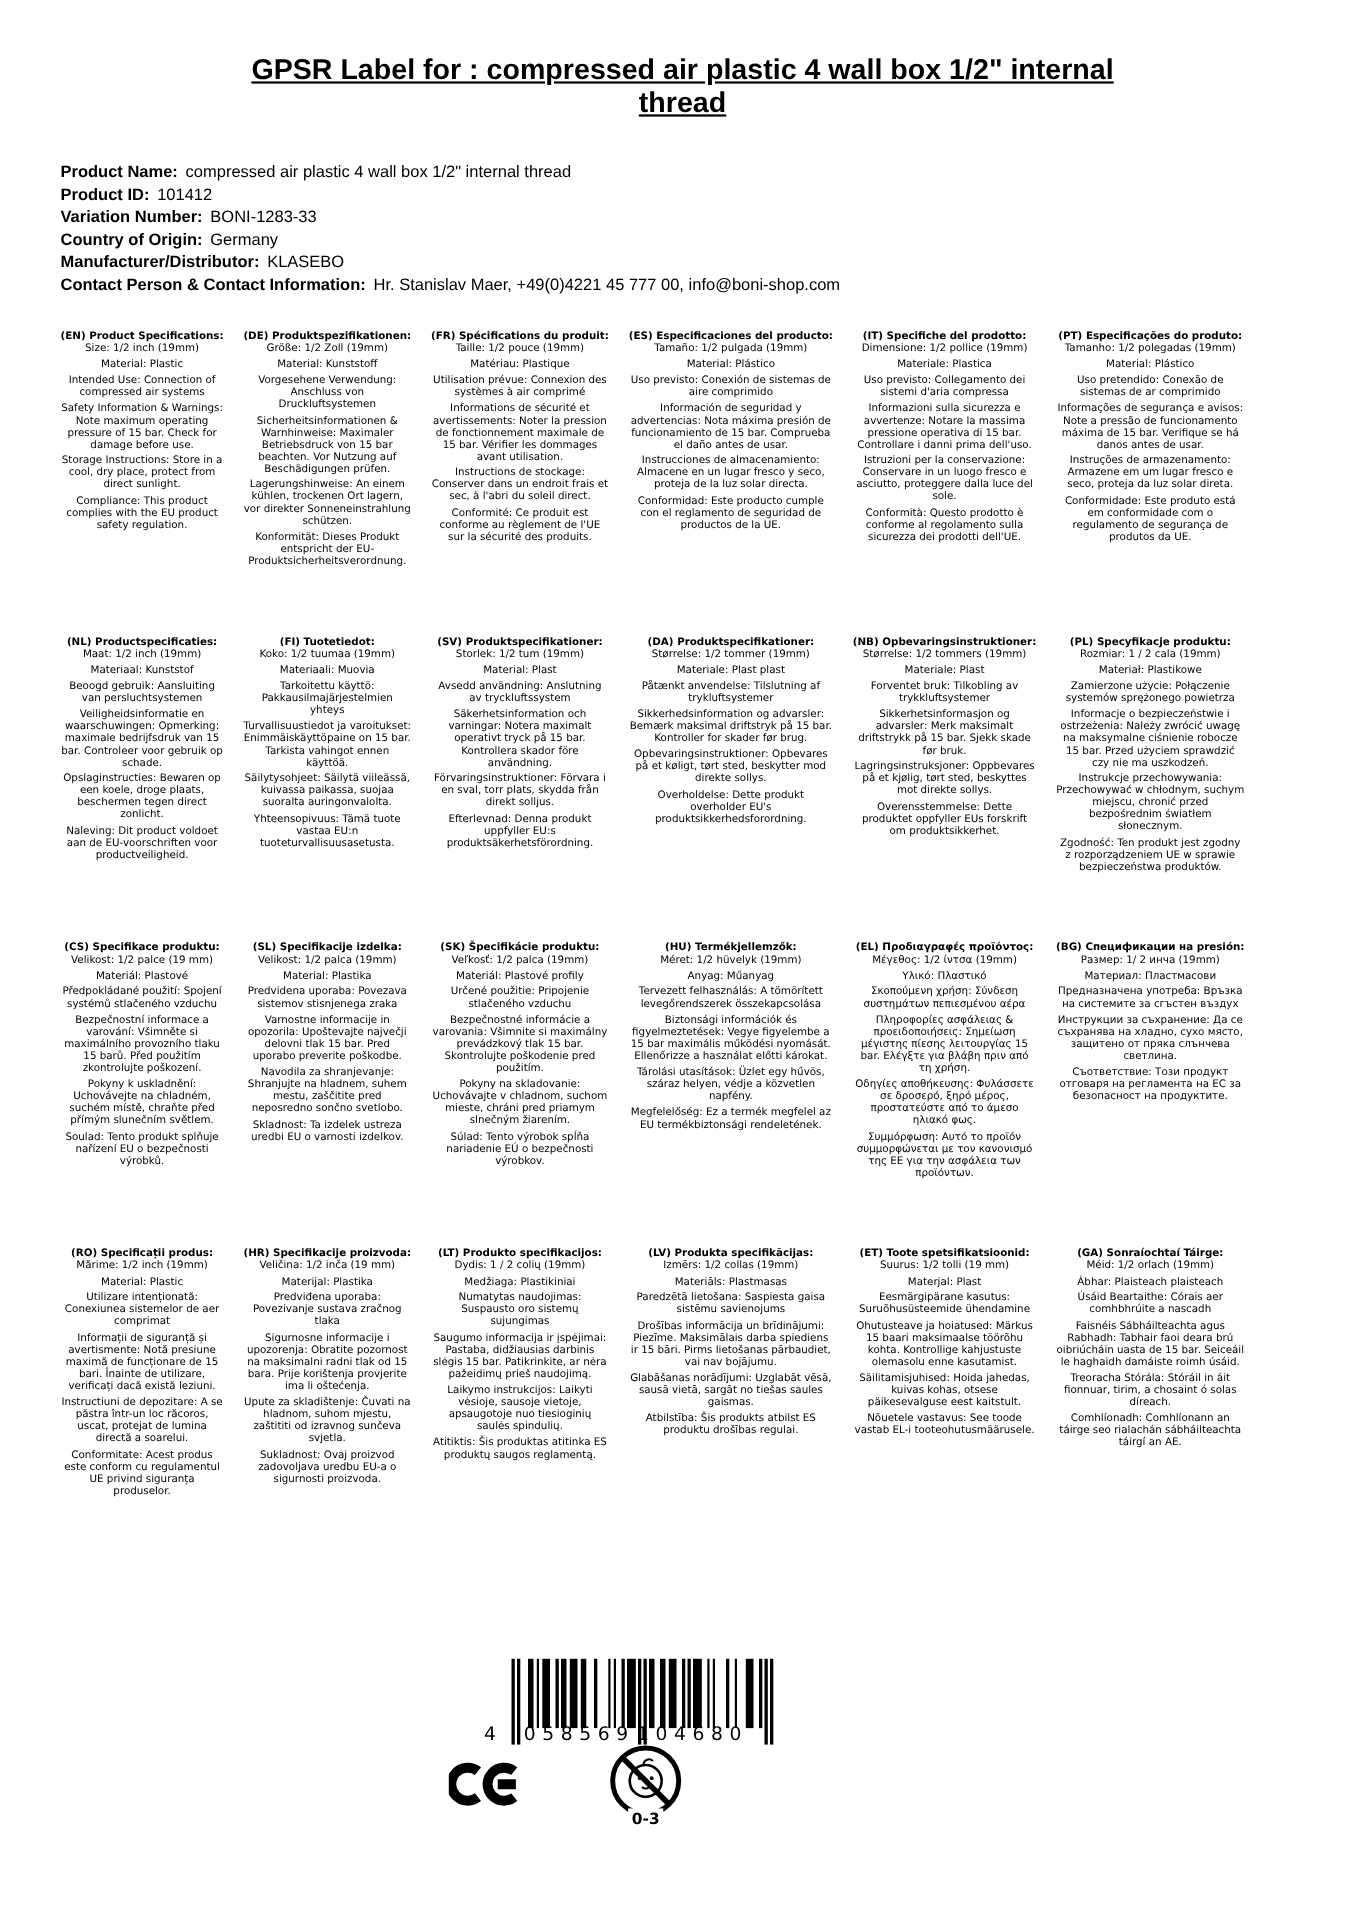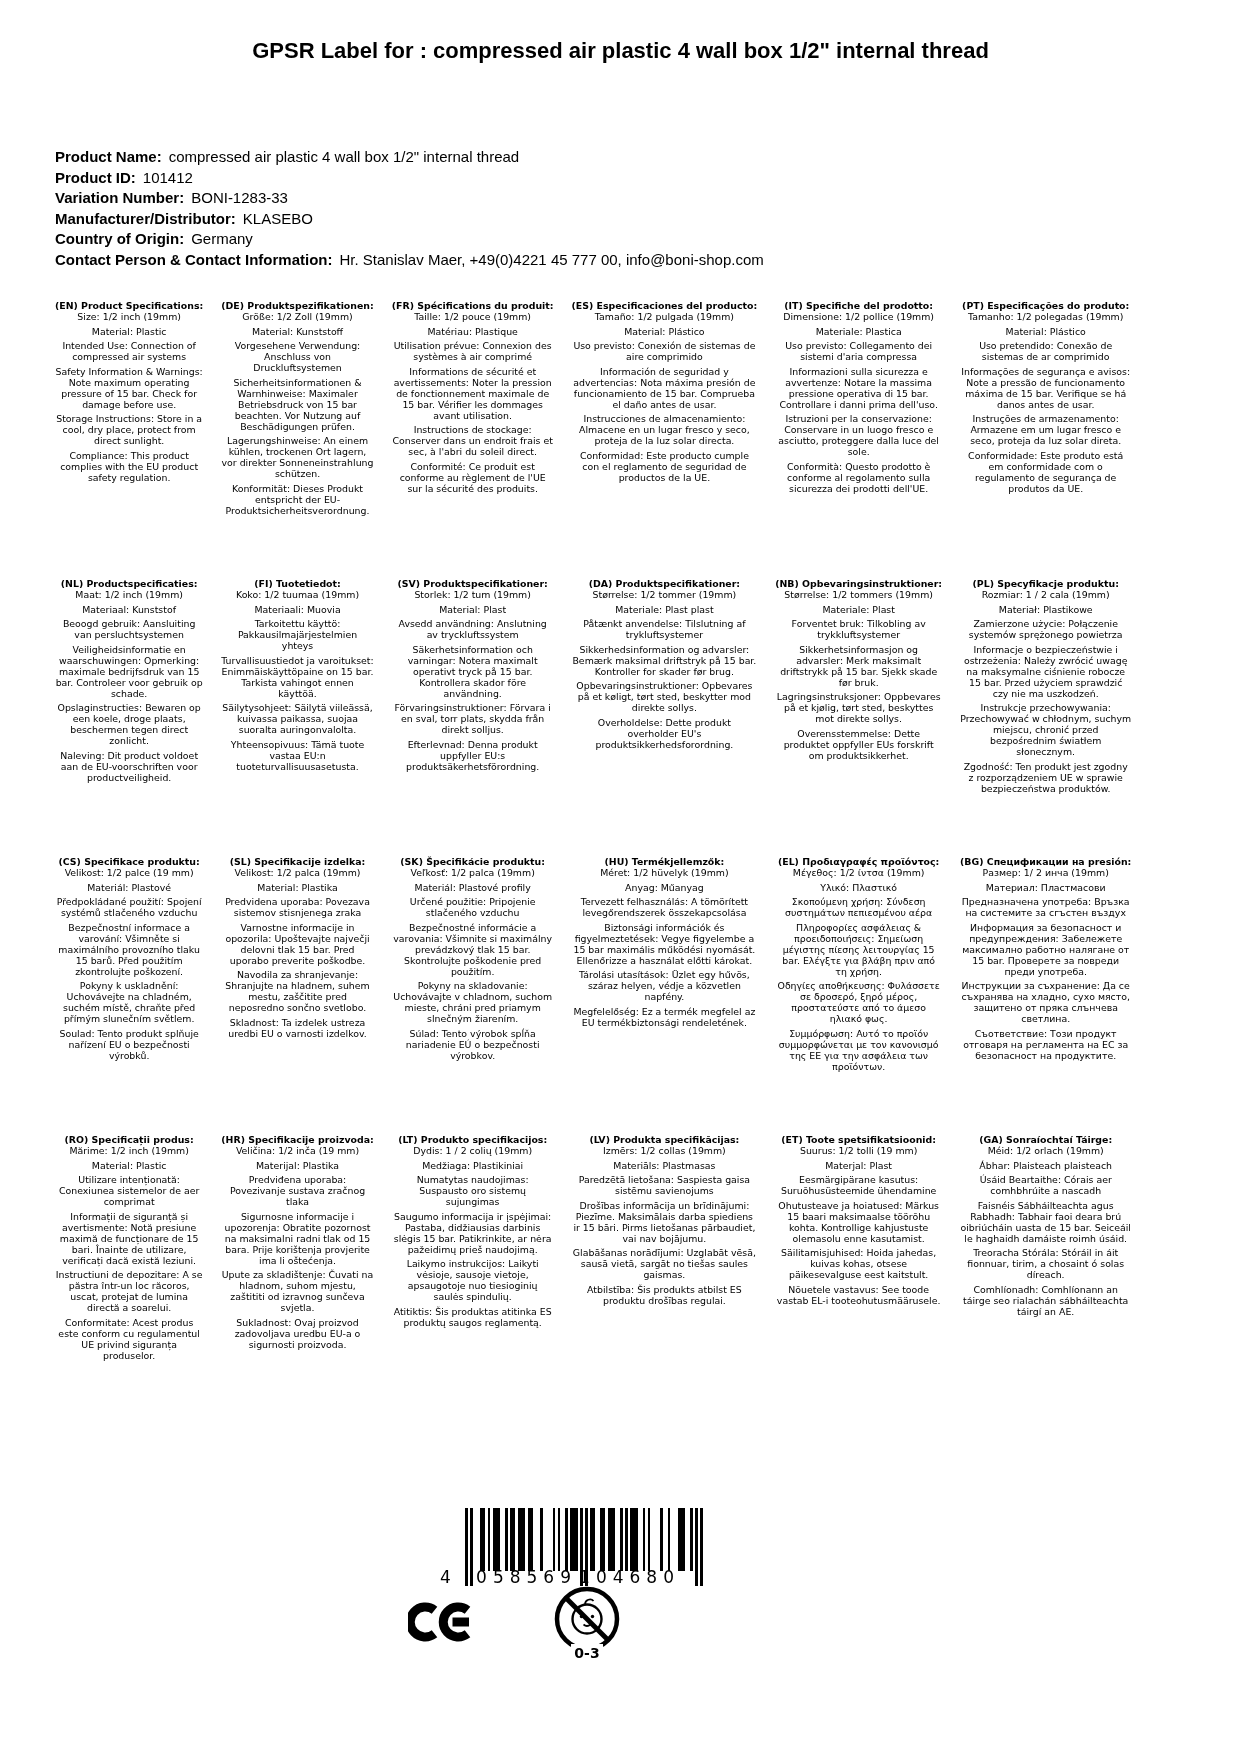--- a/index.html
+++ b/index.html
@@ -1,23 +1,23 @@
 <!DOCTYPE html>
 <html><head>
 <meta charset="utf-8">
 <style>
   html,body{margin:0;padding:0;}
   body{
     width:1241px;height:1754px;position:relative;background:#ffffff;color:#000;
     font-family:"DejaVu Sans",sans-serif;overflow:hidden;
   }
   .title{
-    position:absolute;top:36px;left:0;right:0;margin:0 auto;width:860px;
+    position:absolute;top:48px;left:0;right:0;margin:0 auto;width:860px;
     text-align:center;font-family:"Liberation Sans",sans-serif;
-    font-size:22px;font-weight:bold;line-height:30px;
+    font-size:26px;font-weight:bold;line-height:30px;text-decoration:underline;
   }
   .product-info{
     position:absolute;left:55px;top:147px;width:980px;
     font-family:"Liberation Sans",sans-serif;font-size:15px;line-height:20.6px;
   }
   .pf-line b{margin-right:7px;text-align:center;}
   .lang-grid{
     position:absolute;left:55px;top:300px;width:1060px;
     display:grid;grid-template-columns:repeat(6,1fr);column-gap:18px;
     grid-template-rows:repeat(4,minmax(278px,auto));
@@ -40,22 +40,22 @@
 </style>
 </head>
 <body>
 
 <h1 class="title">GPSR Label for : compressed air plastic 4 wall box 1/2" internal thread</h1>
 
 <div class="product-info">
     <div class="pf-line"><b>Product Name:</b><span>compressed air plastic 4 wall box 1/2" internal thread</span></div>
     <div class="pf-line"><b>Product ID:</b><span>101412</span></div>
     <div class="pf-line"><b>Variation Number:</b><span>BONI-1283-33</span></div>
+    <div class="pf-line"><b>Country of Origin:</b><span>Germany</span></div>
     <div class="pf-line"><b>Manufacturer/Distributor:</b><span>KLASEBO</span></div>
-    <div class="pf-line"><b>Country of Origin:</b><span>Germany</span></div>
     <div class="pf-line"><b>Contact Person &amp; Contact Information:</b><span>Hr. Stanislav Maer, +49(0)4221 45 777 00, info@boni-shop.com</span></div>
   </div>
 
 <div class="lang-grid">
     <div class="block">
       <div class="block-heading">(EN) Product Specifications:</div>
       <p>Size: 1/2 inch (19mm)</p>
       <p>Material: Plastic</p>
       <p>Intended Use: Connection of compressed air systems</p>
       <p>Safety Information &amp; Warnings: Note maximum operating pressure of 15 bar. Check for damage before use.</p>
@@ -204,21 +204,20 @@
       <p>Σκοπούμενη χρήση: Σύνδεση συστημάτων πεπιεσμένου αέρα</p>
       <p>Πληροφορίες ασφάλειας &amp; προειδοποιήσεις: Σημείωση μέγιστης πίεσης λειτουργίας 15 bar. Ελέγξτε για βλάβη πριν από τη χρήση.</p>
       <p>Οδηγίες αποθήκευσης: Φυλάσσετε σε δροσερό, ξηρό μέρος, προστατεύστε από το άμεσο ηλιακό φως.</p>
       <p>Συμμόρφωση: Αυτό το προϊόν συμμορφώνεται με τον κανονισμό της ΕΕ για την ασφάλεια των προϊόντων.</p>
     </div>
     <div class="block">
       <div class="block-heading">(BG) Спецификации на presión:</div>
       <p>Размер: 1/ 2 инча (19mm)</p>
       <p>Материал: Пластмасови</p>
       <p>Предназначена употреба: Връзка на системите за сгъстен въздух</p>
-      <p>Информация за безопасност и предупреждения: Забележете максимално работно налягане от 15 bar. Проверете за повреди преди употреба.</p>
       <p>Инструкции за съхранение: Да се съхранява на хладно, сухо място, защитено от пряка слънчева светлина.</p>
       <p>Съответствие: Този продукт отговаря на регламента на ЕС за безопасност на продуктите.</p>
     </div>
     <div class="block">
       <div class="block-heading">(RO) Specificații produs:</div>
       <p>Mărime: 1/2 inch (19mm)</p>
       <p>Material: Plastic</p>
       <p>Utilizare intenționată: Conexiunea sistemelor de aer comprimat</p>
       <p>Informații de siguranță și avertismente: Notă presiune maximă de funcționare de 15 bari. Înainte de utilizare, verificați dacă există leziuni.</p>
       <p>Instructiuni de depozitare: A se păstra într-un loc răcoros, uscat, protejat de lumina directă a soarelui.</p>

